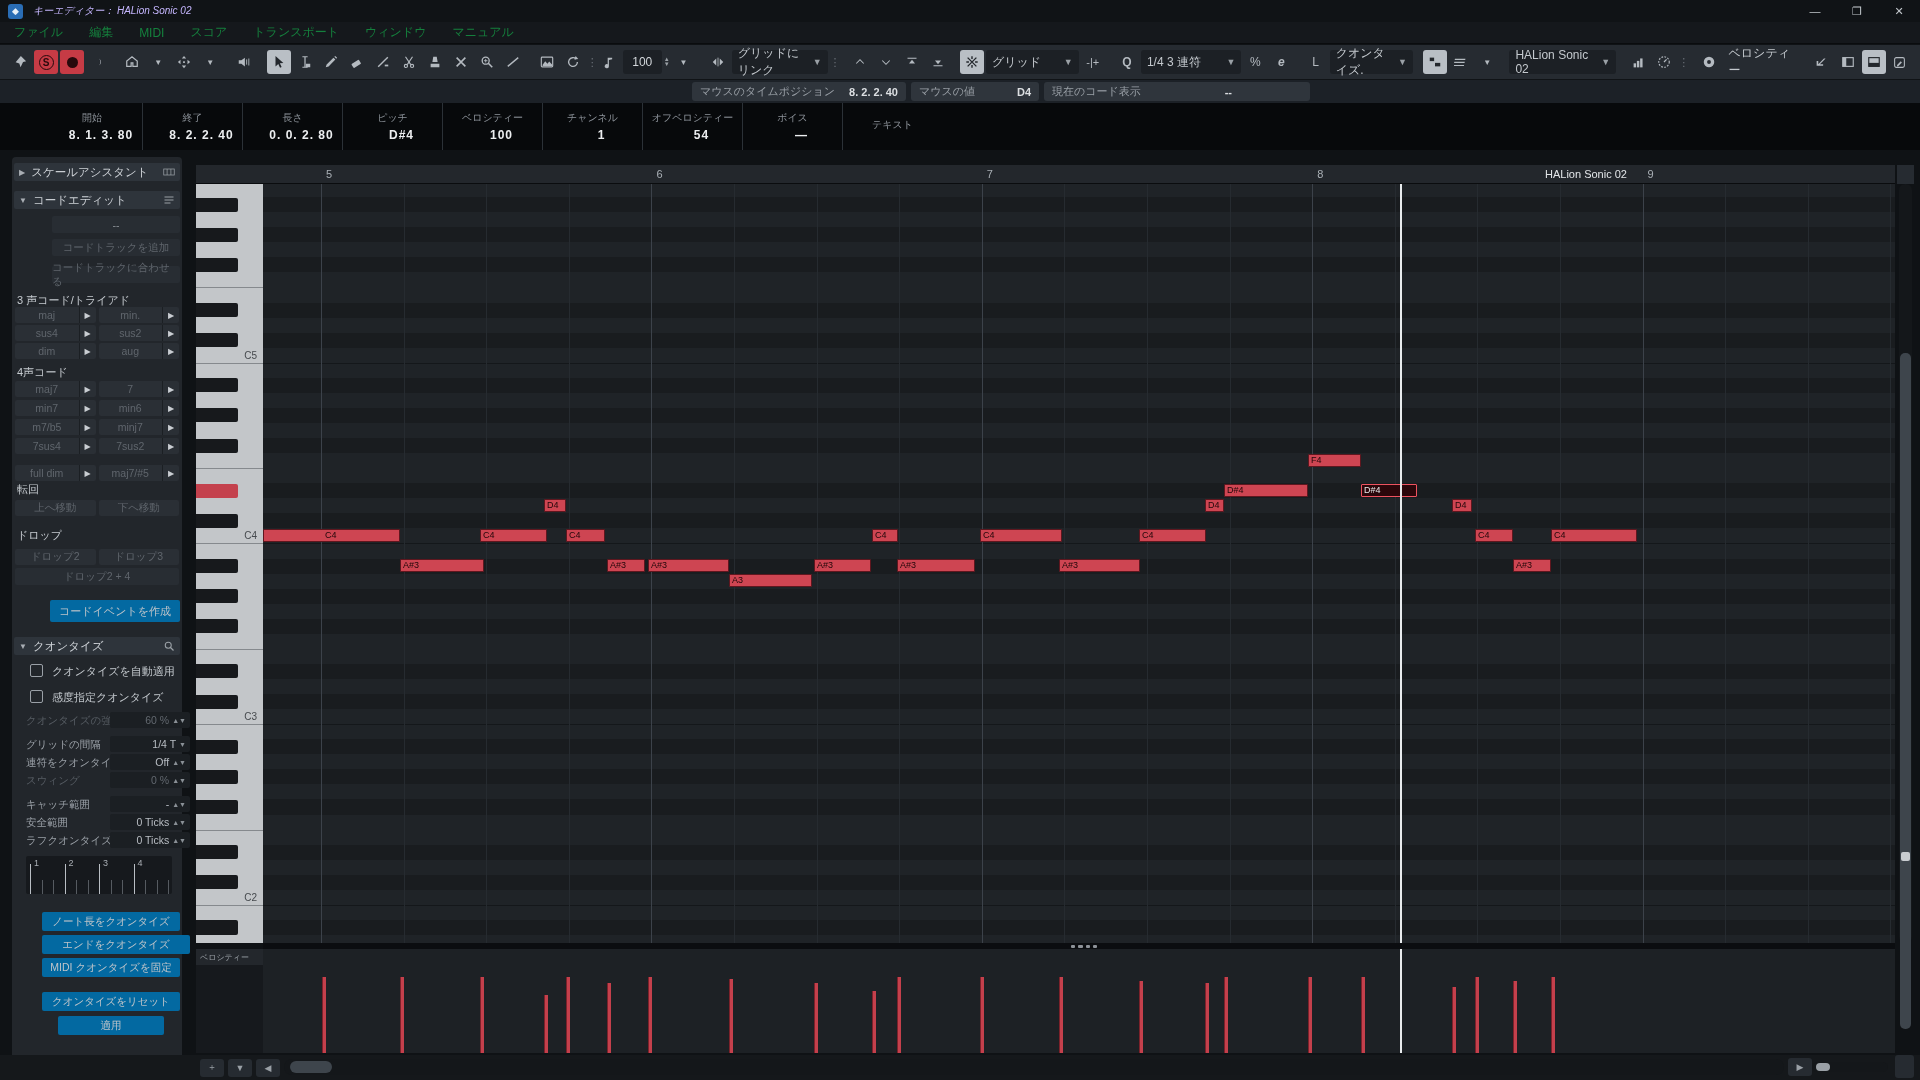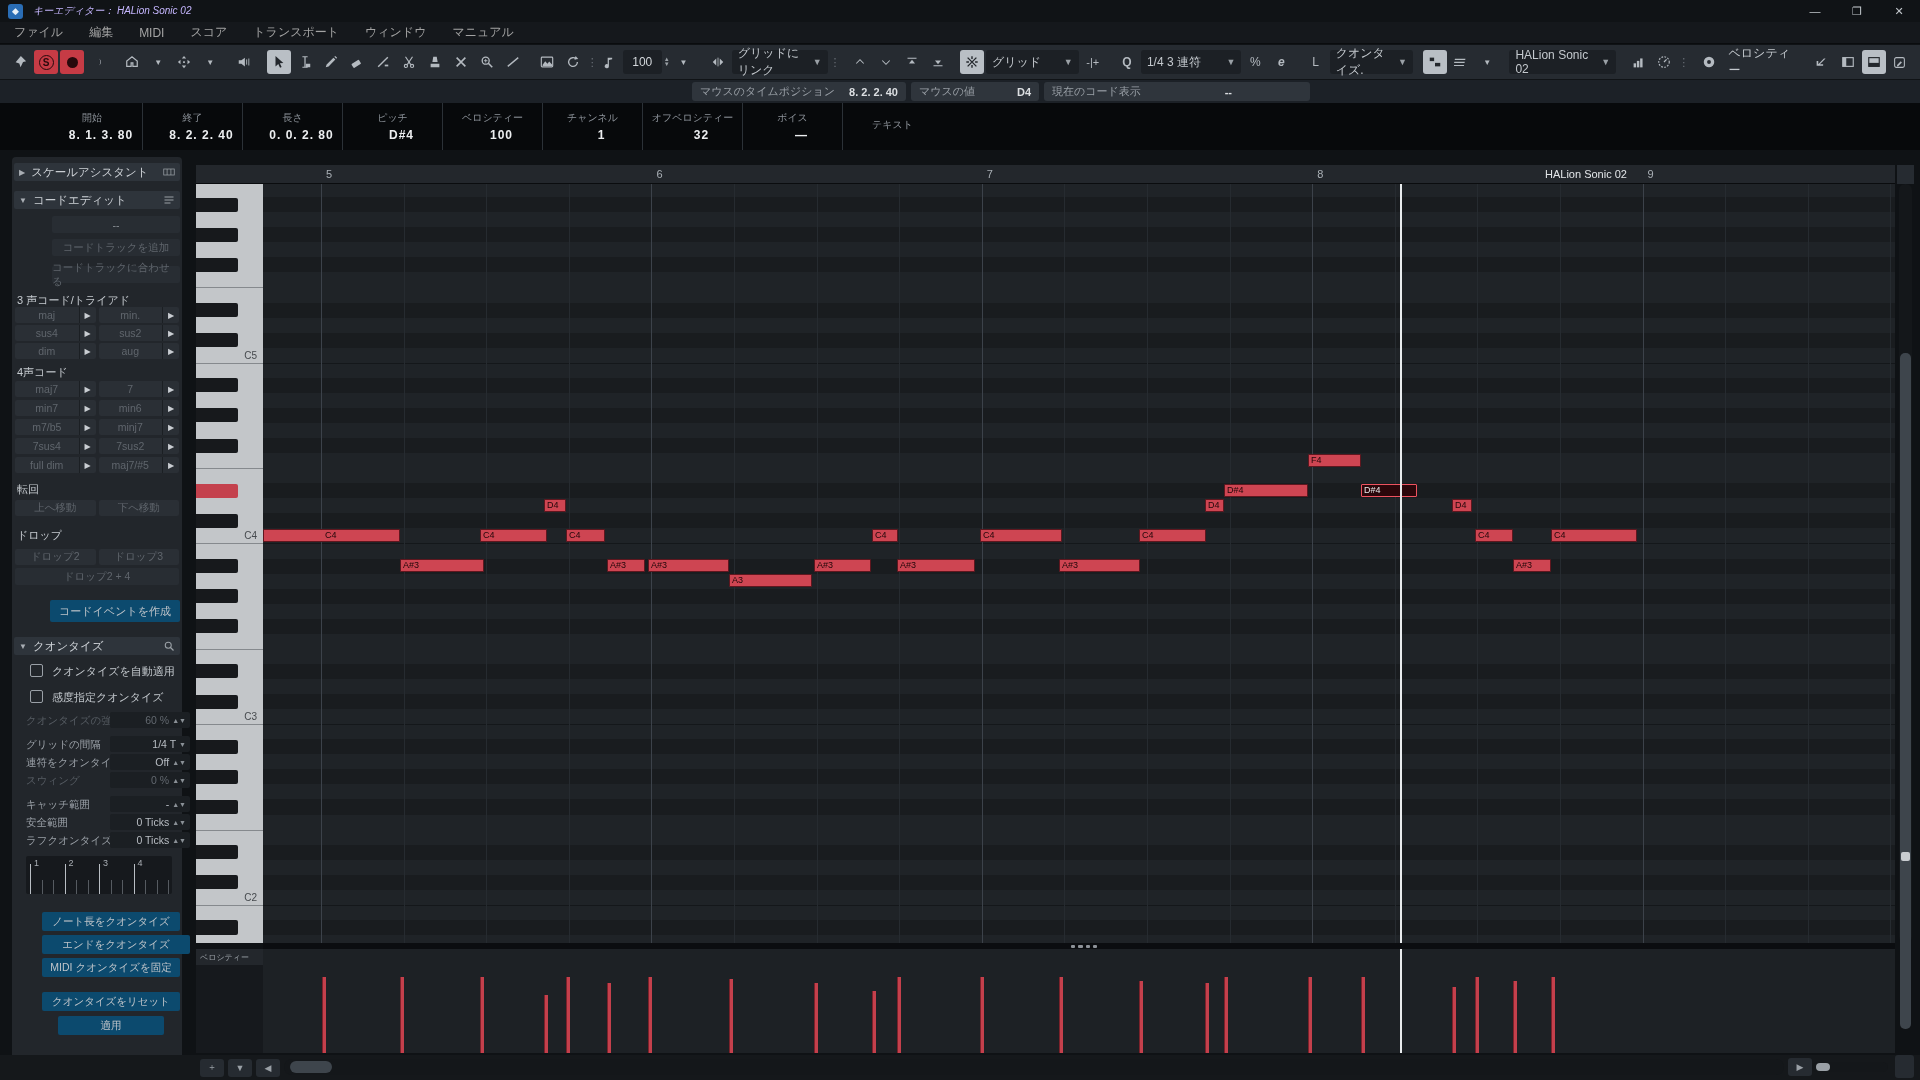--- a/index.html
+++ b/index.html
@@ -7,21 +7,21 @@
   #stage{position:relative;width:1920px;height:1080px;background:#0f1215;overflow:hidden;color:#c6cbd0;}
   .abs{position:absolute;}
   svg{display:block;}
   
   #titlebar{left:0;top:0;width:1920px;height:22px;background:#101316;display:flex;align-items:center;}
   #app-logo{width:15px;height:15px;margin:0 10px 0 8px;border-radius:3px;background:#2a6db5;display:flex;align-items:center;justify-content:center;color:#e8f0f8;font-size:9px;}
   #win-title{font-size:10px;color:#c4b5fd;font-style:italic;}
   #win-controls{margin-left:auto;display:flex;height:22px;}
   .winbtn{width:42px;height:22px;display:flex;align-items:center;justify-content:center;color:#c2c7cc;font-size:11px;}
   #menubar{left:0;top:22px;width:1920px;height:22px;background:#15181c;display:flex;align-items:center;gap:26px;padding-left:14px;border-bottom:1px solid #0a0c0e;}
-  .menu-item{font-size:12px;color:#a3a3a3;}
+  .menu-item{font-size:12px;color:#15803d;}
   
   #toolbar{left:0;top:45px;width:1920px;height:35px;background:#262b31;display:flex;align-items:center;gap:2px;padding:0 8px;border-bottom:1px solid #101316;}
   .tbtn{height:24px;min-width:24px;display:flex;align-items:center;justify-content:center;border-radius:3px;color:#b4bac0;font-size:12px;}
   .tbtn.red{background:#c63b45;color:#27090c;}
   .tbtn.active{background:#b9bfc5;color:#23272c;}
   .tsep{width:8px;}
   .kebab{color:#6a7077;font-size:11px;width:8px;text-align:center;}
   .tdrop{height:24px;background:#1c2025;border-radius:3px;display:flex;align-items:center;font-size:12px;color:#c4c9ce;padding:0 6px;gap:6px;}
   .tdrop .car{color:#9aa0a6;font-size:9px;}
   .tval{background:#1c2025;border-radius:3px;height:24px;display:flex;align-items:center;justify-content:center;font-size:12px;color:#d2d6da;}
@@ -37,21 +37,21 @@
   .ifield:not(:first-child){border-left:1px solid #2b3137;}
   .ilabel{font-size:10px;color:#8d939a;}
   .ivalue{font-size:12px;font-weight:bold;color:#eceef0;letter-spacing:1px;margin-left:18px;}
   
   #sidebar{left:12px;top:157px;width:170px;height:923px;background:#22262b;border-radius:4px 4px 0 0;}
   .sec-head{position:absolute;left:2px;width:166px;height:18px;background:#2e343b;border-radius:2px;display:flex;align-items:center;gap:6px;padding:0 5px;font-size:11.5px;color:#ced2d7;}
   .sec-head .tri{font-size:8px;color:#a9aeb4;}
   .sec-head .hicon{margin-left:auto;color:#9aa0a6;}
   .side-label{position:absolute;left:5px;font-size:11px;color:#c6cbd0;}
   .side-btn{position:absolute;background:#282d33;border-radius:2px;display:flex;align-items:center;justify-content:center;font-size:10.5px;color:#5f656c;}
-  .side-btn.lit{color:#bfc4c9;background:#0c4a6e;}
+  .side-btn.lit{color:#bfc4c9;background:#0369a1;}
   .chord-row{position:absolute;display:flex;gap:3px;left:3px;width:164px;}
   .chord-cell{flex:1;height:16px;background:#2a2f35;border-radius:2px;display:flex;align-items:stretch;overflow:hidden;}
   .chord-cell .cl{flex:1;display:flex;align-items:center;justify-content:center;font-size:10.5px;color:#60666d;}
   .chord-cell .ca{width:17px;display:flex;align-items:center;justify-content:center;border-left:1px solid #1b1f23;color:#c9cdd2;font-size:8px;}
   .chk{position:absolute;left:18px;width:13px;height:13px;border:1.5px solid #9aa0a7;border-radius:2px;background:transparent;}
   .chk-label{position:absolute;left:40px;font-size:11px;color:#c3c8cd;}
   .prow-label{position:absolute;left:14px;font-size:10.5px;color:#9aa0a7;}
   .prow-label.dim{color:#565c63;}
   .prow-box{position:absolute;left:98px;width:80px;height:16px;background:#1b1f23;border-radius:2px;display:flex;align-items:center;font-size:10.5px;color:#b9bec4;padding:0 4px;}
   .prow-box.dim{color:#62686f;}
@@ -417,21 +417,21 @@
       <div class="ifield">
         <div class="ilabel">ベロシティー</div>
         <div class="ivalue">100</div>
       </div>
       <div class="ifield">
         <div class="ilabel">チャンネル</div>
         <div class="ivalue">1</div>
       </div>
       <div class="ifield">
         <div class="ilabel">オフベロシティー</div>
-        <div class="ivalue">32</div>
+        <div class="ivalue">54</div>
       </div>
       <div class="ifield">
         <div class="ilabel">ボイス</div>
         <div class="ivalue">—</div>
       </div>
       <div class="ifield">
         <div class="ilabel">テキスト</div>
         <div class="ivalue"></div>
       </div>
     </div>
@@ -524,21 +524,21 @@
       <div class="chord-row" style="top: 281px;">
         <div class="chord-cell">
           <div class="cl">7sus4</div>
           <div class="ca">▶</div>
         </div>
         <div class="chord-cell">
           <div class="cl">7sus2</div>
           <div class="ca">▶</div>
         </div>
       </div>
-      <div class="chord-row" style="top: 300px;">
+      <div class="chord-row" style="top: 308px;">
         <div class="chord-cell">
           <div class="cl">full dim</div>
           <div class="ca">▶</div>
         </div>
         <div class="chord-cell">
           <div class="cl">maj7/#5</div>
           <div class="ca">▶</div>
         </div>
       </div>
       <div class="side-label" style="top: 325px;">転回</div>

